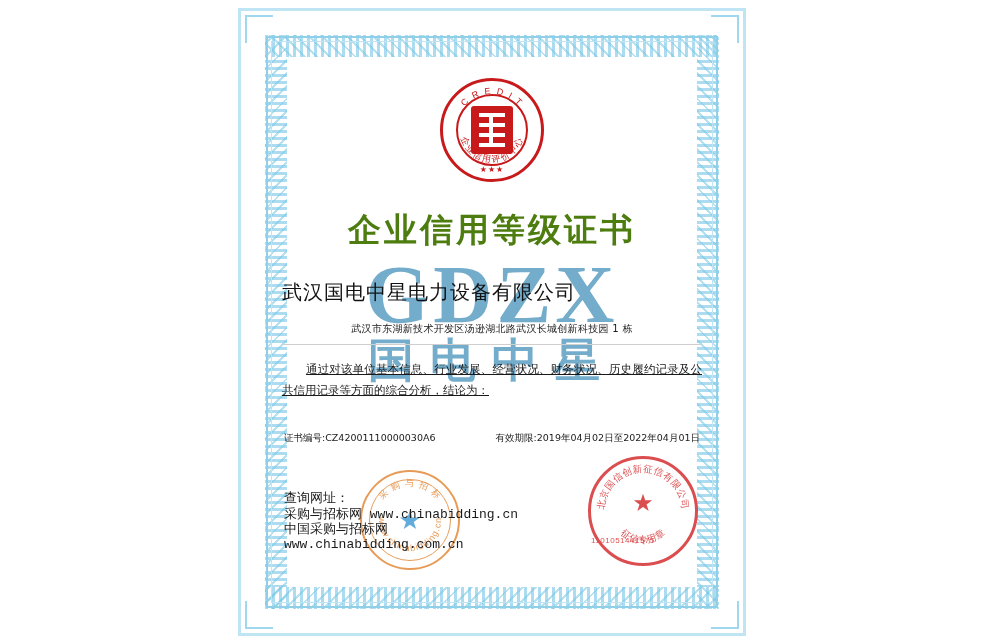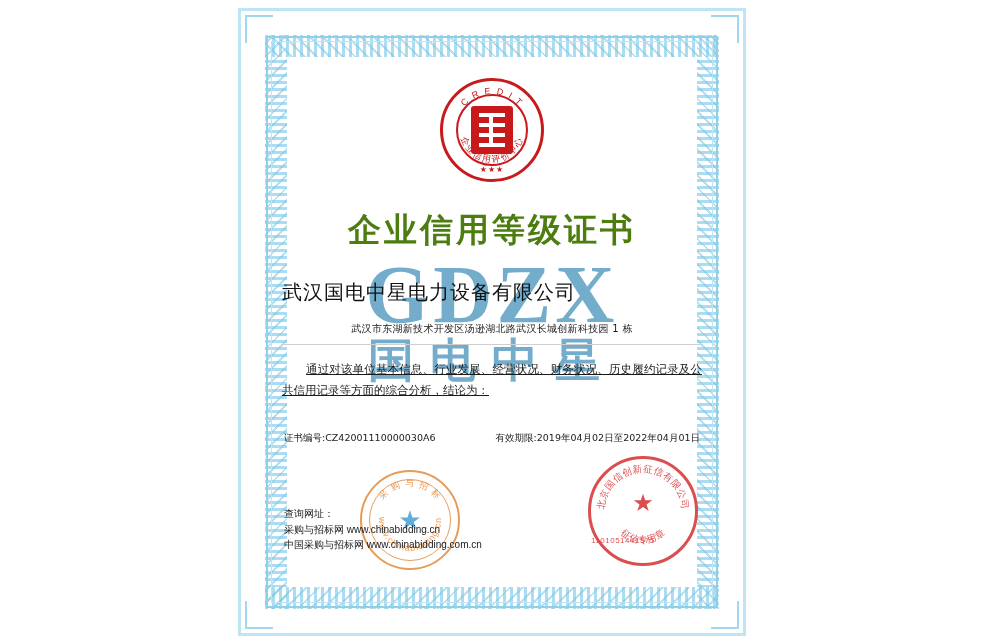--- a/index.html
+++ b/index.html
@@ -268,24 +268,24 @@
     color: #1a1a1a;
     font-family: "DejaVu Sans", sans-serif;
   }
 
   
   .footer {
     position: absolute;
     left: 2px;
     bottom: 40px;
     width: 240px;
-    font-size: 10px;
+    font-size: 13px;
     line-height: 15px;
     color: #1a1a1a;
-    font-family: Liberation Sans, sans-serif;
+    font-family: Liberation Mono, monospace;
     z-index: 3;
   }
   .footer .f-label { margin-bottom: 1px; }
 
   
   .stamp-blue {
     position: absolute;
     left: 78px;
     bottom: 22px;
     width: 96px;

